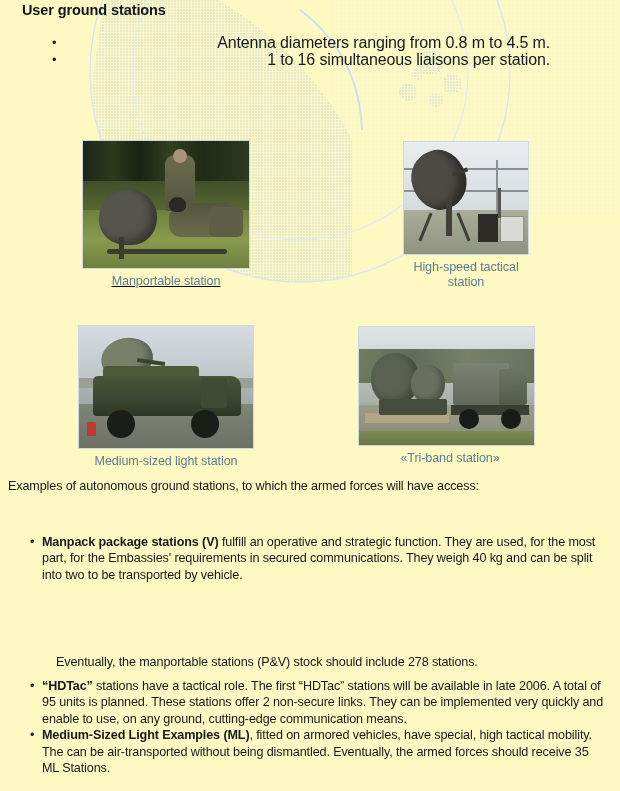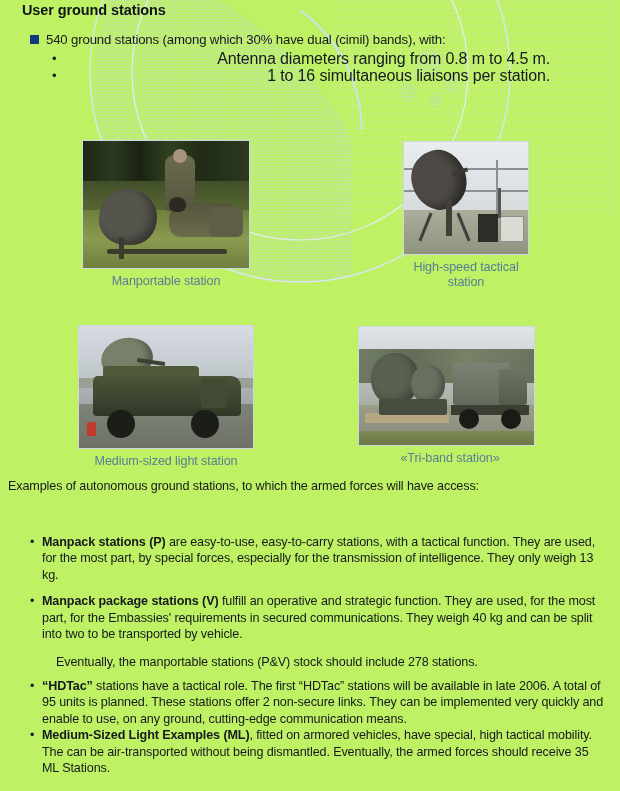--- a/index.html
+++ b/index.html
@@ -7,21 +7,21 @@
     padding: 0;
     background: #ffffff;
   }
   body {
     font-family: "Liberation Sans", sans-serif;
   }
   #page {
     position: relative;
     width: 620px;
     height: 791px;
-    background: #bef264;
+    background: #fef9c3;
     overflow: hidden;
   }
 
   
   #backdrop {
     position: absolute;
     left: 0; top: 0;
     width: 620px;
     height: 300px;
     pointer-events: none;
@@ -276,31 +276,27 @@
       <circle cx="452" cy="84" r="10"></circle>
       <circle cx="408" cy="92" r="9"></circle>
       <circle cx="436" cy="100" r="7"></circle>
       <circle cx="418" cy="74" r="6"></circle>
     </g>
   </svg>
 
   <div class="page-heading">User ground stations</div>
 
   <div class="spec-block">
-    <div class="spec-lead">
-      <span class="sq-bullet"></span>
-      <span>540 ground stations (among which 30% have dual (cimil) bands), with:</span>
-    </div>
     <ul class="spec-sub">
       <li>Antenna diameters ranging from 0.8 m to 4.5 m.</li>
       <li>1 to 16 simultaneous liaisons per station.</li>
     </ul>
   </div>
 
-  <div class="figure" style="left:82px; top:140px; width:168px;">
+  <div class="figure" style="left:82px; top:140px; width:168px;text-decoration:underline;">
     <div class="photo ph1">
       <div class="tree-line"></div>
       <div class="mid"></div>
       <div class="grass"></div>
       <div class="dish"></div>
       <div class="dish-arm"></div>
       <div class="sol-a"></div>
       <div class="sol-a-head"></div>
       <div class="sol-b"></div>
       <div class="sol-b-head"></div>
@@ -363,23 +359,20 @@
       <div class="w1"></div>
       <div class="w2"></div>
     </div>
     <div class="caption">«Tri-band station»</div>
   </div>
 
   <div class="prose intro">Examples of autonomous ground stations, to which the armed forces will have access:</div>
 
   <ul class="bullet-list grp-a">
     <li>
-      <span class="lead">Manpack stations (P)</span><span> are easy-to-use, easy-to-carry stations, with a tactical function. They are used, for the most part, by special forces, especially for the transmission of intelligence. They only weigh 13 kg.</span>
-    </li>
-    <li>
       <span class="lead">Manpack package stations (V)</span><span> fulfill an operative and strategic function. They are used, for the most part, for the Embassies' requirements in secured communications. They weigh 40 kg and can be split into two to be transported by vehicle.</span>
     </li>
   </ul>
 
   <div class="prose mid">Eventually, the manportable stations (P&amp;V) stock should include 278 stations.</div>
 
   <ul class="bullet-list grp-b">
     <li>
       <span class="lead">“HDTac”</span><span> stations have a tactical role. The first “HDTac” stations will be available in late 2006. A total of 95 units is planned. These stations offer 2 non-secure links. They can be implemented very quickly and enable to use, on any ground, cutting-edge communication means.</span>
     </li>

